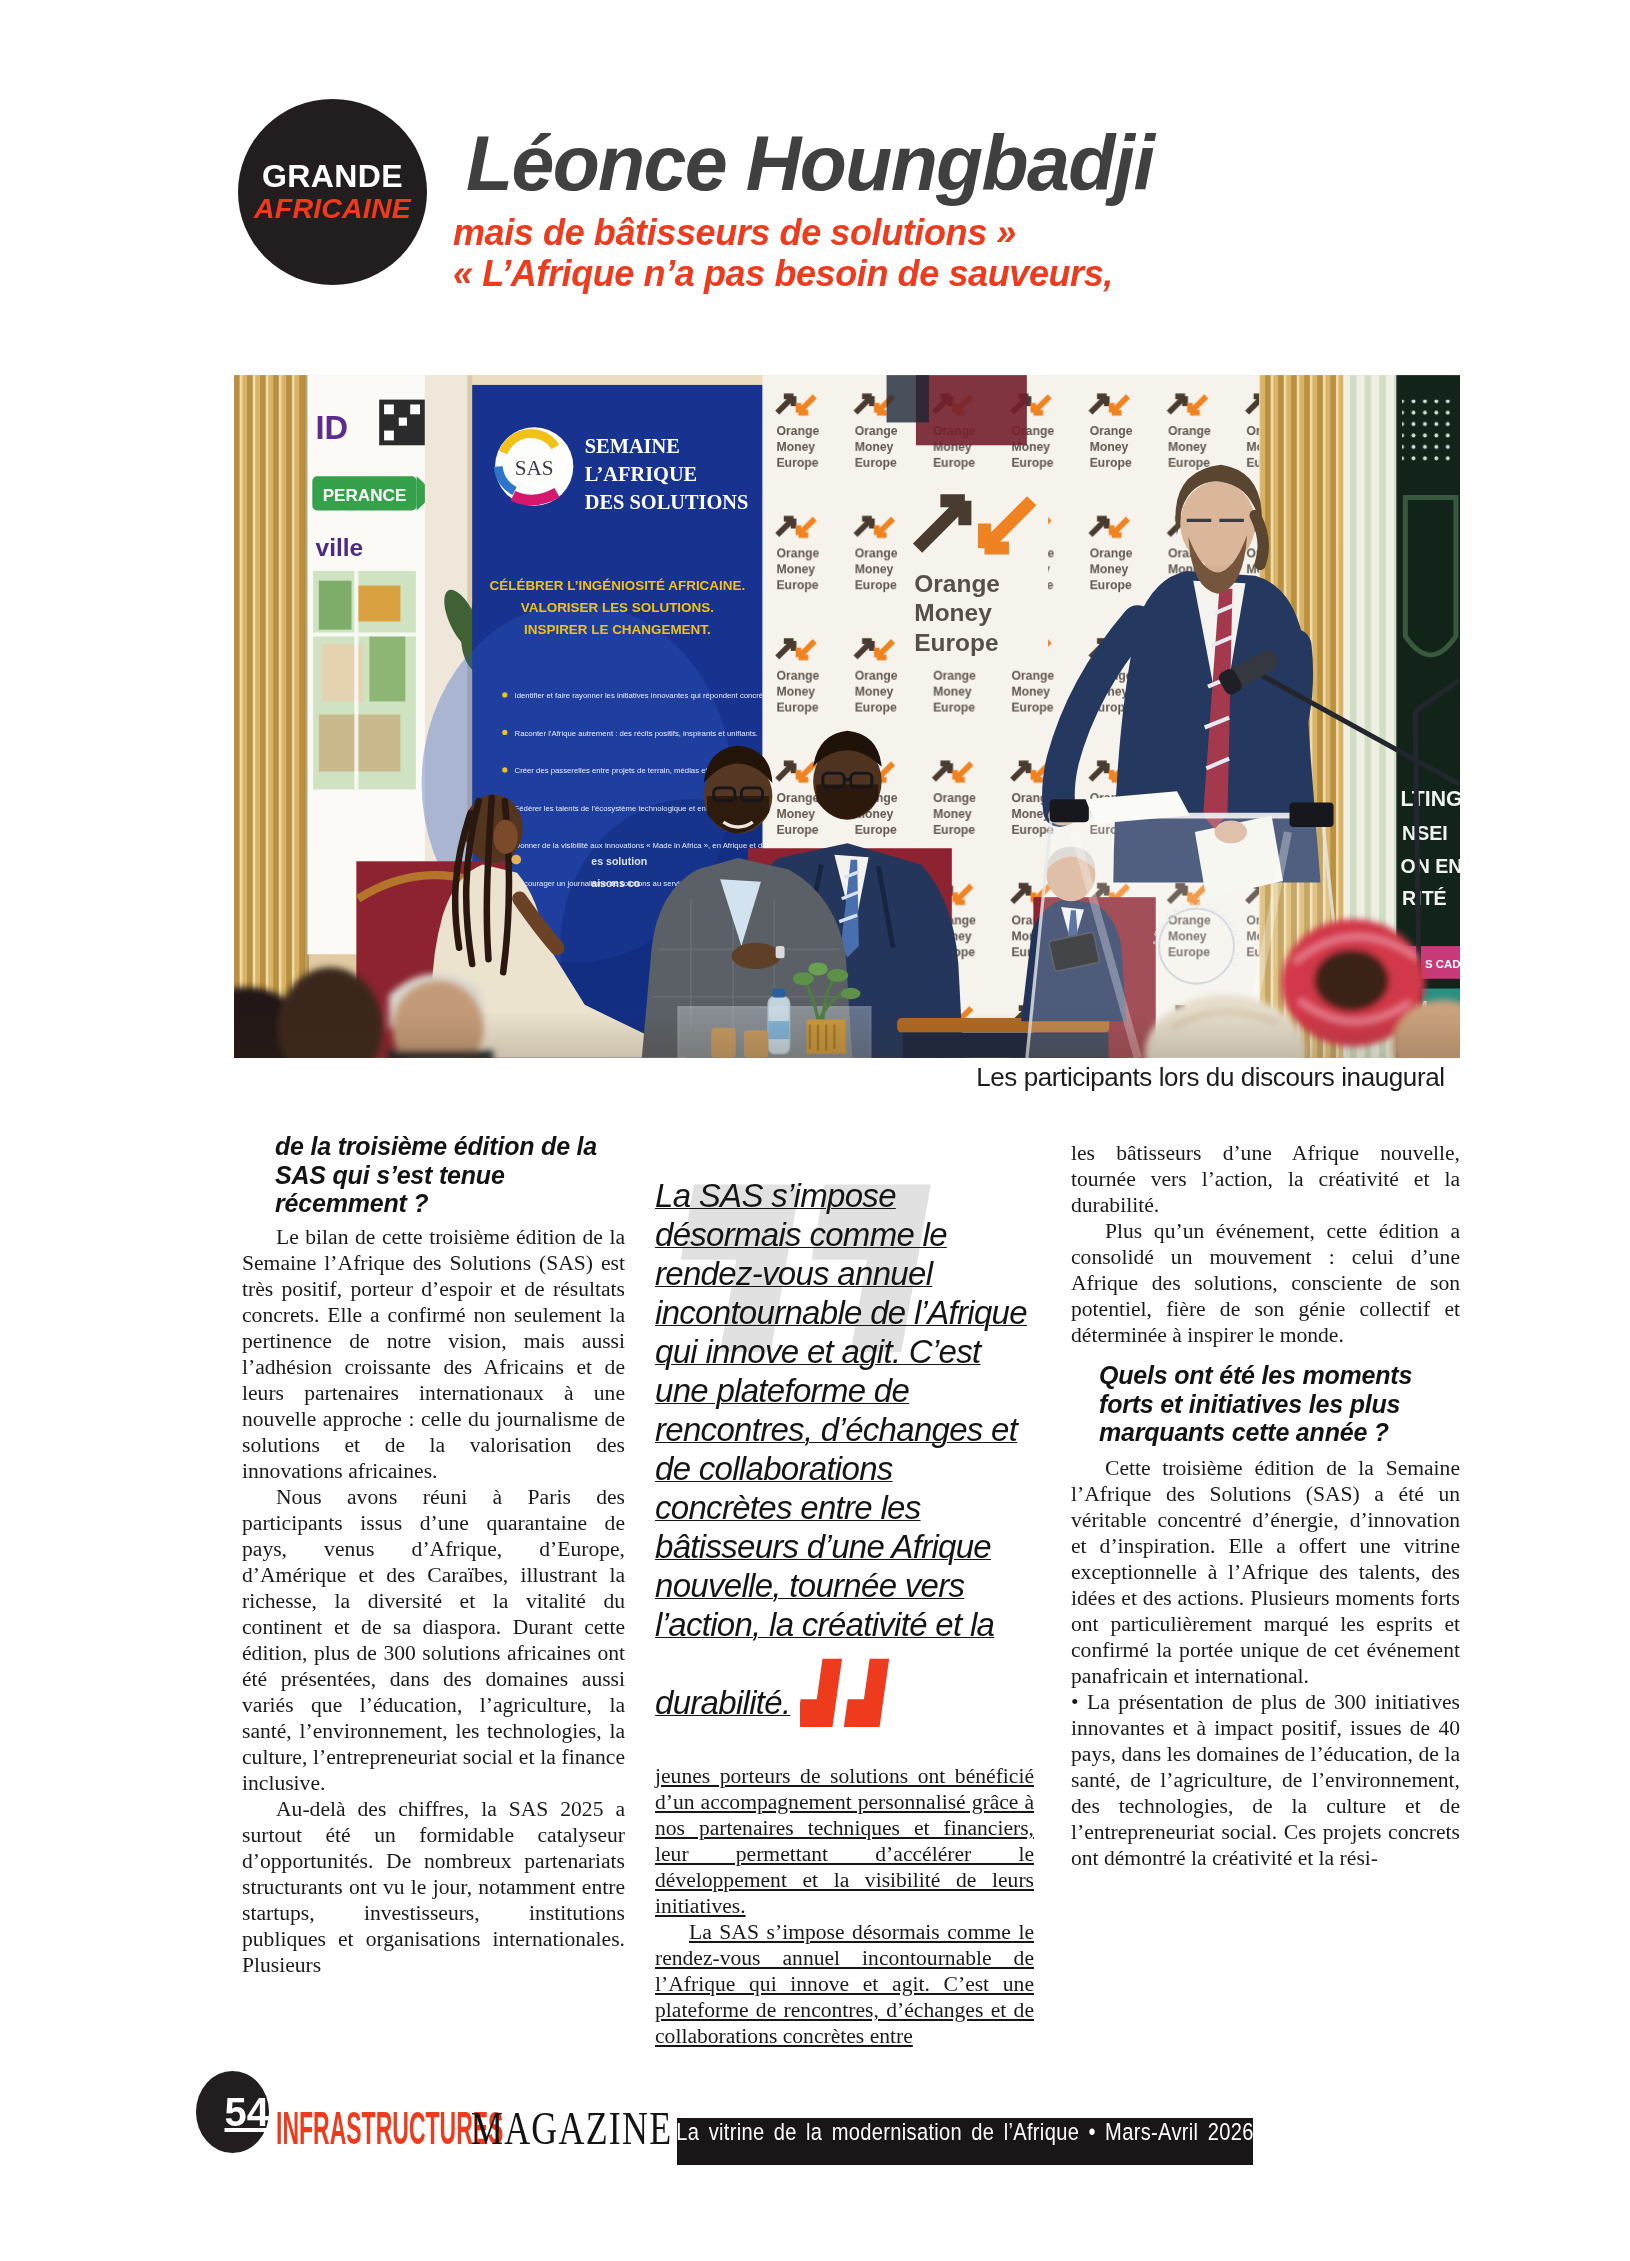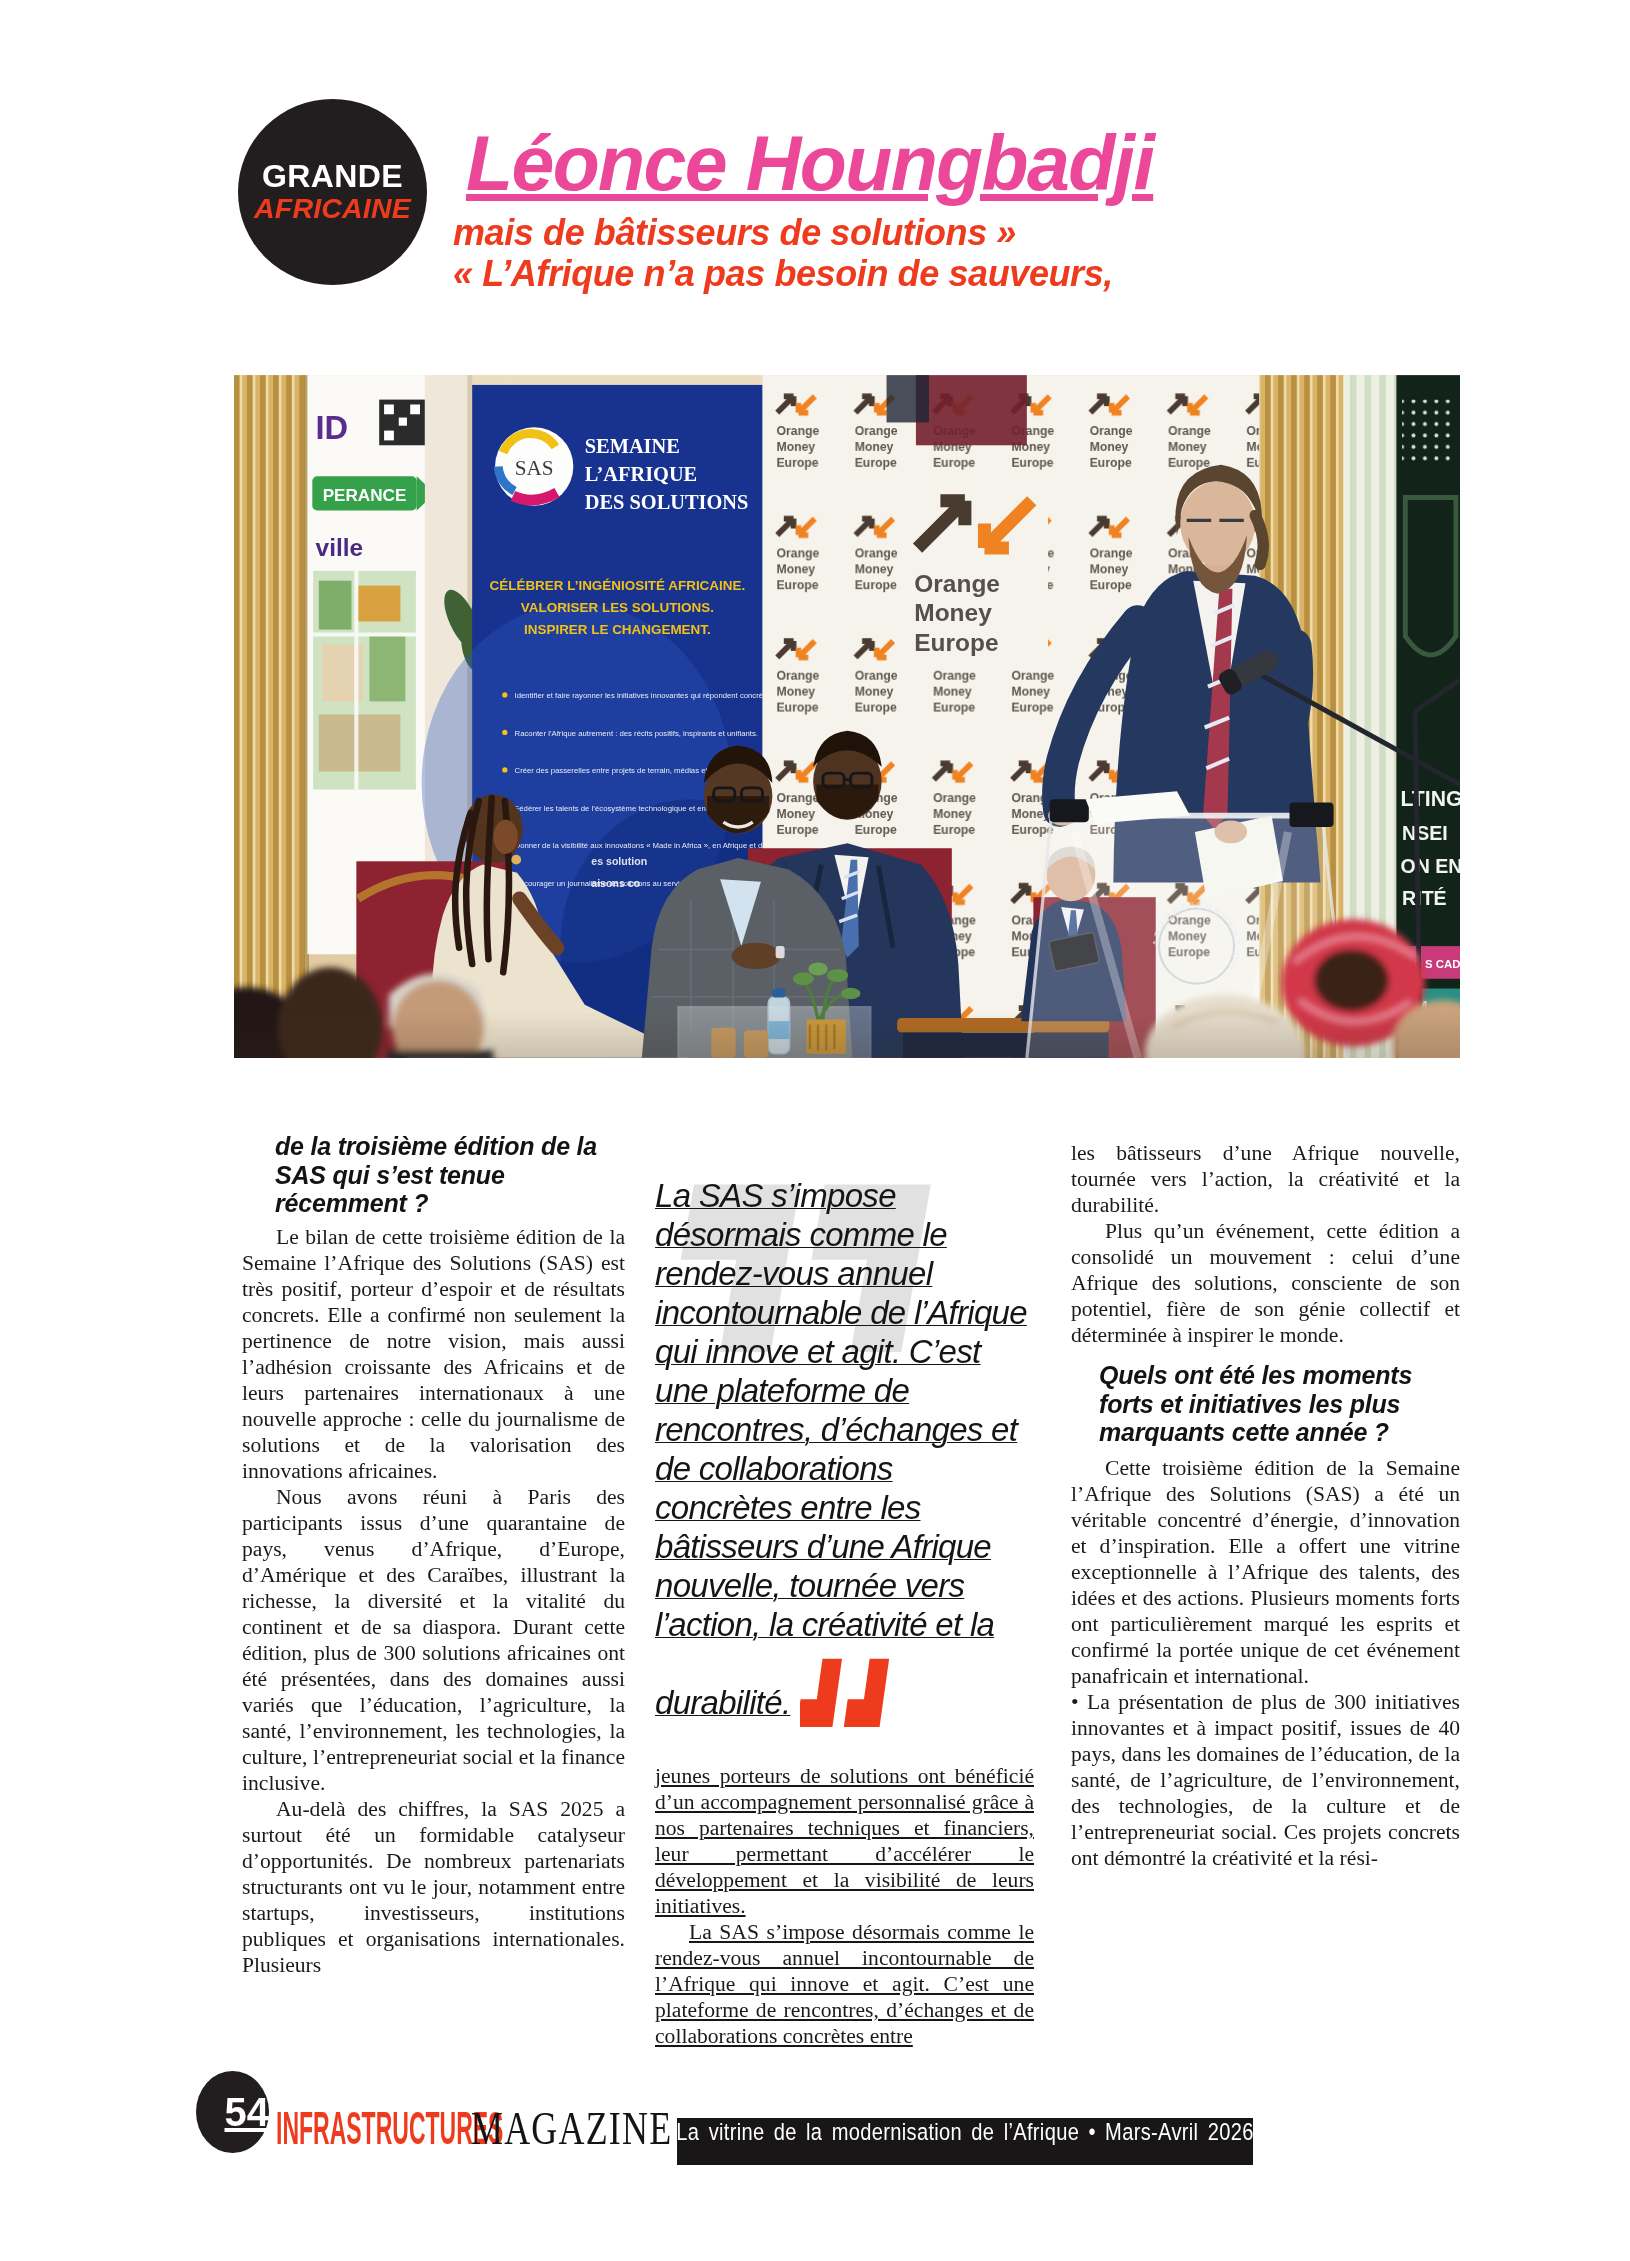--- a/index.html
+++ b/index.html
@@ -5,21 +5,21 @@
   html,body{margin:0;padding:0;background:#ffffff;}
   .page{position:relative;width:1631px;height:2261px;background:#fff;overflow:hidden;
         font-family:"Liberation Sans",sans-serif;color:#161616;}
 
   
   .badge{position:absolute;left:238px;top:99px;width:189px;height:186px;border-radius:50%;
          background:#221e1f;display:flex;flex-direction:column;align-items:center;justify-content:center;}
   .badge .l1{color:#fff;font-weight:bold;font-size:32px;letter-spacing:0.4px;line-height:1.05;}
   .badge .l2{font-style:italic;font-weight:bold;font-size:28.5px;letter-spacing:0.2px;line-height:1.1;}
   .title{position:absolute;left:466px;top:119px;margin:0;font-style:italic;font-weight:600;
-         font-size:77px;letter-spacing:-1.6px;color:#ec4899;white-space:nowrap;text-decoration:underline;}
+         font-size:77px;letter-spacing:-1.6px;color:#404040;white-space:nowrap;}
   .subtitle{position:absolute;left:453px;top:212px;font-style:italic;font-weight:bold;
             font-size:36px;line-height:41px;letter-spacing:-0.4px;white-space:nowrap;}
 
   
   .photo{position:absolute;left:234px;top:375px;width:1226px;height:683px;overflow:hidden;background:#e9dcc2;}
   .caption{position:absolute;left:968px;top:1058px;width:492px;height:39px;background:#fff;
            display:flex;align-items:center;font-size:26px;color:#1c1c1c;letter-spacing:-0.4px;padding-left:8.2px;box-sizing:border-box;}
 
   
   .col{position:absolute;}
@@ -357,20 +357,21 @@
         <path d="M1150,800 q60,-36 130,-6" stroke="#d3c4a7" stroke-width="6" fill="none"></path>
         <ellipse cx="1372" cy="745" rx="88" ry="78" fill="#d23848"></ellipse>
         <path d="M1300,720 q70,-60 150,-6 M1306,766 q66,52 136,2" stroke="#f2a0b0" stroke-width="7" fill="none" opacity=".7"></path>
         <ellipse cx="1370" cy="742" rx="46" ry="38" fill="#3a2013"></ellipse>
         <ellipse cx="1482" cy="822" rx="62" ry="56" fill="#caa27d"></ellipse>
       </g>
 
       <rect x="0" y="780" width="1503" height="57" fill="url(#shade)" opacity=".35"></rect>
     </svg>
   </div>
+  <div class="caption">Les participants lors du discours inaugural</div>
 
   <div class="col col1">
     <h2 class="qhead">de la troisième édition de la SAS qui s’est tenue récemment ?</h2>
     <div>
 
     <p class="ind">Le bilan de cette troisième édition de la Semaine l’Afrique des Solutions (SAS) est très positif, porteur d’espoir et de résultats concrets. Elle a confirmé non seulement la pertinence de notre vision, mais aussi l’adhésion croissante des Africains et de leurs partenaires internationaux à une nouvelle approche : celle du journalisme de solutions et de la valorisation des innovations africaines.</p>
         <p class="ind">Nous avons réuni à Paris des participants issus d’une quarantaine de pays, venus d’Afrique, d’Europe, d’Amérique et des Caraïbes, illustrant la richesse, la diversité et la vitalité du continent et de sa diaspora. Durant cette édition, plus de 300 solutions africaines ont été présentées, dans des domaines aussi variés que l’éducation, l’agriculture, la santé, l’environnement, les technologies, la culture, l’entrepreneuriat social et la finance inclusive.</p>
         <p class="ind">Au-delà des chiffres, la SAS 2025 a surtout été un formidable catalyseur d’opportunités. De nombreux partenariats structurants ont vu le jour, notamment entre startups, investisseurs, institutions publiques et organisations internationales. Plusieurs</p>
       </div>
   </div>

